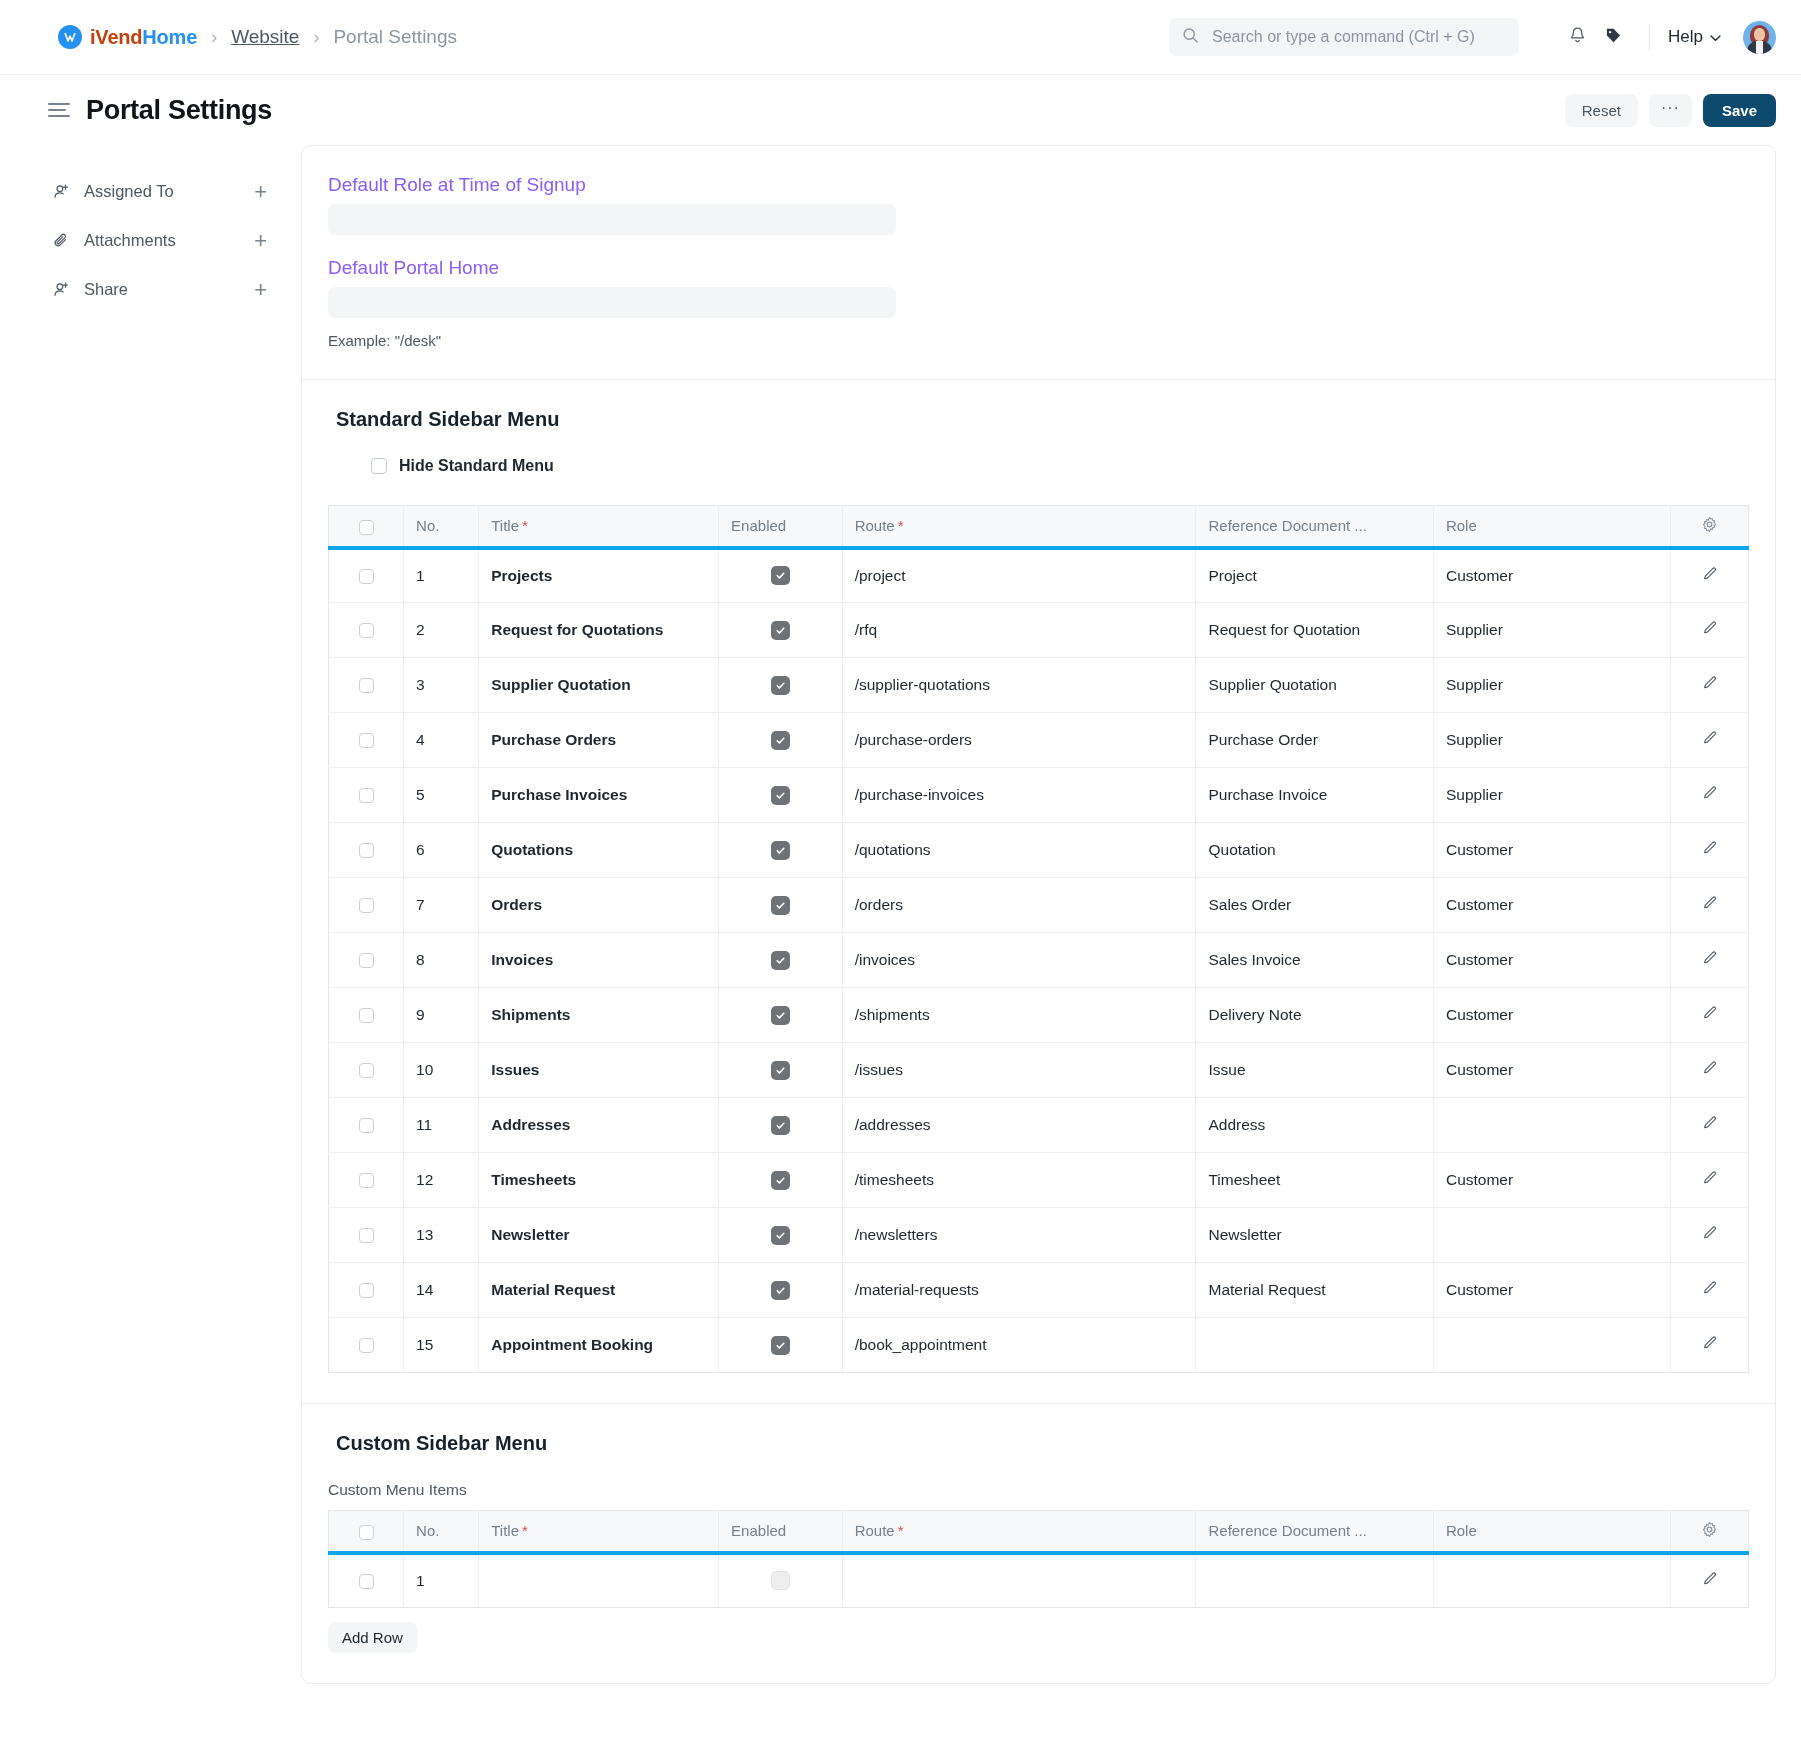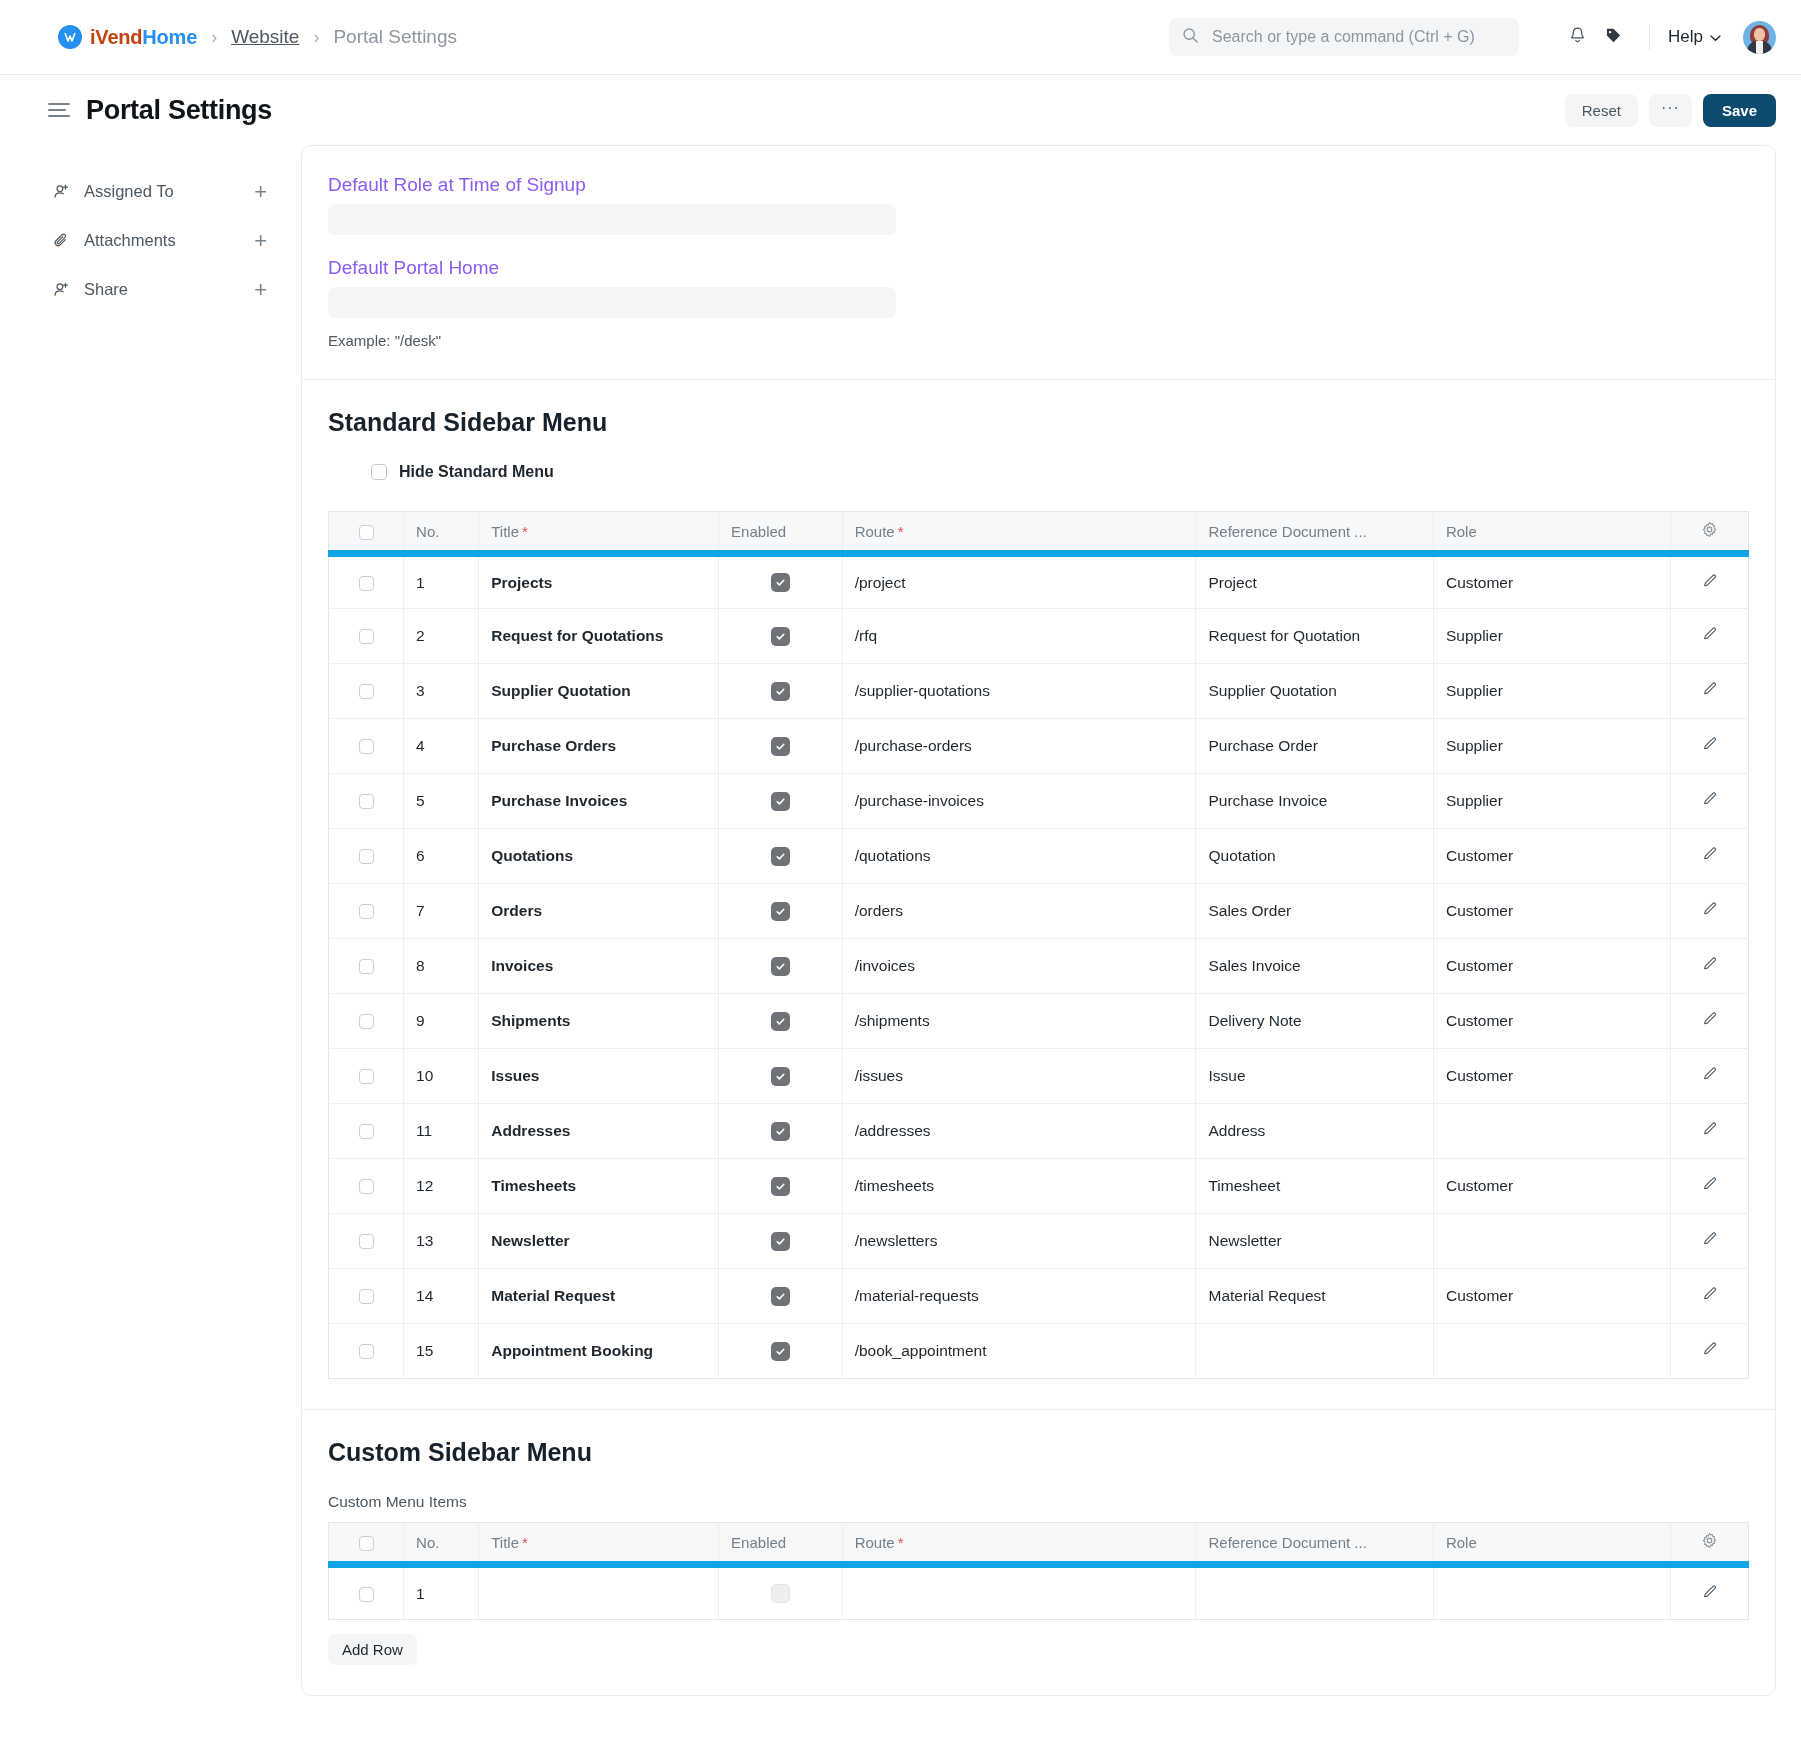--- a/index.html
+++ b/index.html
@@ -146,21 +146,21 @@
   .field-label { font-size: 19px; color: #8b5cf6; margin-bottom: 8px; }
   .field-input {
     height: 31px; width: 568px;
     background: #f4f5f6; border-radius: 7px; border: none;
     outline: none; padding: 0 11px;
     font-family: "Liberation Sans", sans-serif; font-size: 15px; color: #1f272e;
   }
   .field-group + .field-group { margin-top: 22px; }
   .field-help { font-size: 15px; color: #4c5862; margin-top: 14px; }
 
-  .section-title { font-size: 25px; font-weight: 700; color: #17212b; margin: 0 0 26px 0; }
+  .section-title { font-size: 20px; font-weight: 700; color: #17212b; margin: 0 0 26px 8px; }
 
   .cb-row { display:flex; align-items:center; gap: 12px; margin-bottom: 30px; cursor: pointer; padding-left: 43px;}
   .cb {
     width: 16px; height: 16px; border-radius: 4px;
     border: 1px solid #c4ccd3; background: #fff; flex:0 0 auto;
   }
   .cb-label { font-size: 16px; color: #1f272e; font-weight: 600; }
 
   .grid-label { font-size: 15.5px; color: #4c5862; margin-bottom: 11px; }
 
@@ -175,21 +175,21 @@
   }
   table.grid thead th {
     background: #f7f8f9;
     font-weight: 400;
     font-size: 15px;
     color: #74808b;
     text-align: left;
     height: 42px;
     padding: 0 12px;
     border-right: 1px solid #eceeef;
-    border-bottom: 7px solid #0ea5e9;
+    border-bottom: 4px solid #0ea5e9;
     white-space: nowrap;
     overflow: hidden;
   }
   table.grid thead th:last-child { border-right: none; }
   table.grid tbody td {
     height: 55px;
     padding: 0 12px;
     font-size: 15.5px;
     color: #1f272e;
     border-right: 1px solid #eeeff0;

